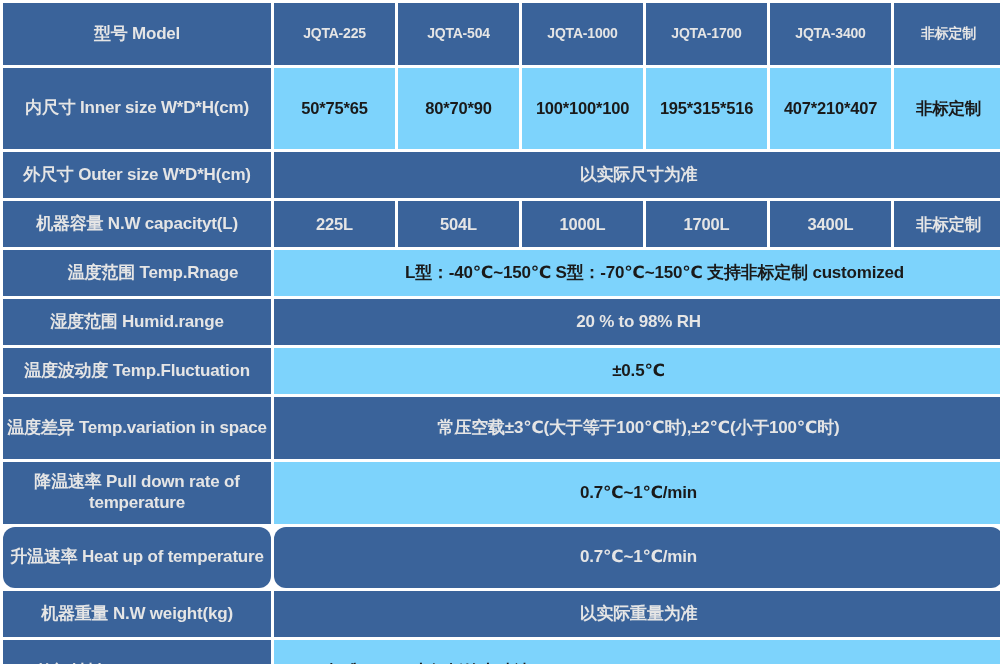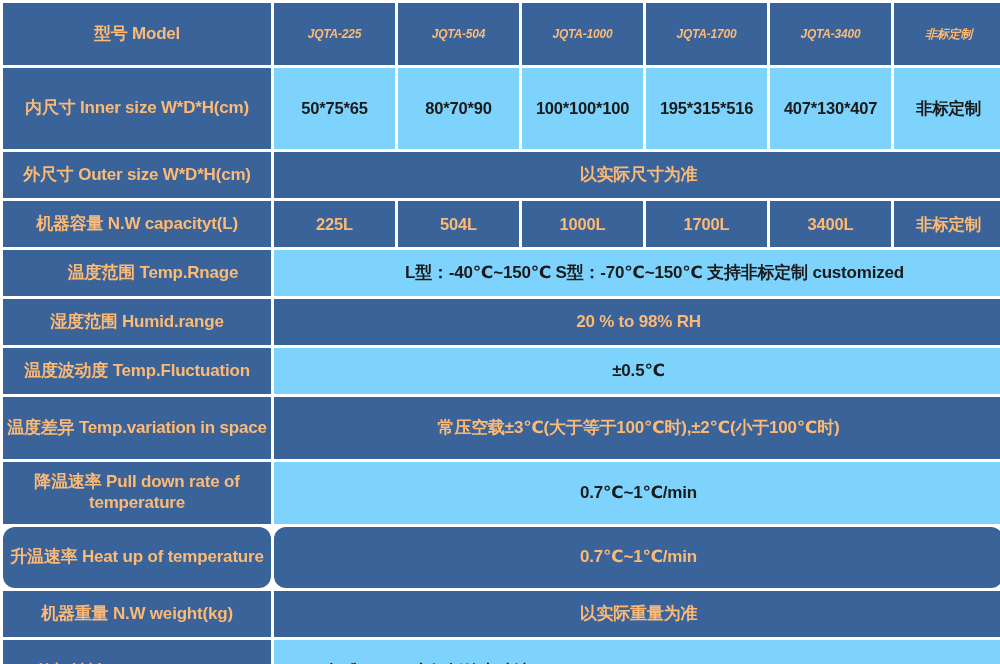--- a/index.html
+++ b/index.html
@@ -28,39 +28,38 @@
     vertical-align: middle;
     font-weight: bold;
     line-height: 1.22;
     letter-spacing: -0.2px;
     word-break: break-word;
   }
 
   
   .c-blue {
     background: #3a639a;
-    color: #fdba74;
+    color: #e5e5e5;
   }
   
   .c-white {
     background: #7dd3fc;
     color: #1a1a1a;
   }
 
   
   .label-cell {
     width: 268px;
     font-size: 17px;
     padding-left: 6px;
     padding-right: 6px;
   }
 
   .model-cell {
-    font-size: 12px;
-    font-style: italic;
+    font-size: 14px;
   }
 
   .value-cell {
     font-size: 16.5px;
   }
 
   .wide-cell {
     font-size: 17px;
   }
 
@@ -107,21 +106,21 @@
       <td class="c-blue model-cell">JQTA-3400</td>
       <td class="c-blue model-cell">非标定制</td>
     </tr>
 
     <tr class="r-inner">
       <td class="c-blue label-cell">内尺寸 Inner size W*D*H(cm)</td>
       <td class="c-white value-cell">50*75*65</td>
       <td class="c-white value-cell">80*70*90</td>
       <td class="c-white value-cell">100*100*100</td>
       <td class="c-white value-cell">195*315*516</td>
-      <td class="c-white value-cell">407*130*407</td>
+      <td class="c-white value-cell">407*210*407</td>
       <td class="c-white value-cell">非标定制</td>
     </tr>
 
     <tr class="r-outer">
       <td class="c-blue label-cell">外尺寸 Outer size W*D*H(cm)</td>
       <td class="c-blue wide-cell" colspan="6">以实际尺寸为准</td>
     </tr>
 
     <tr class="r-cap">
       <td class="c-blue label-cell">机器容量 N.W capacityt(L)</td>

